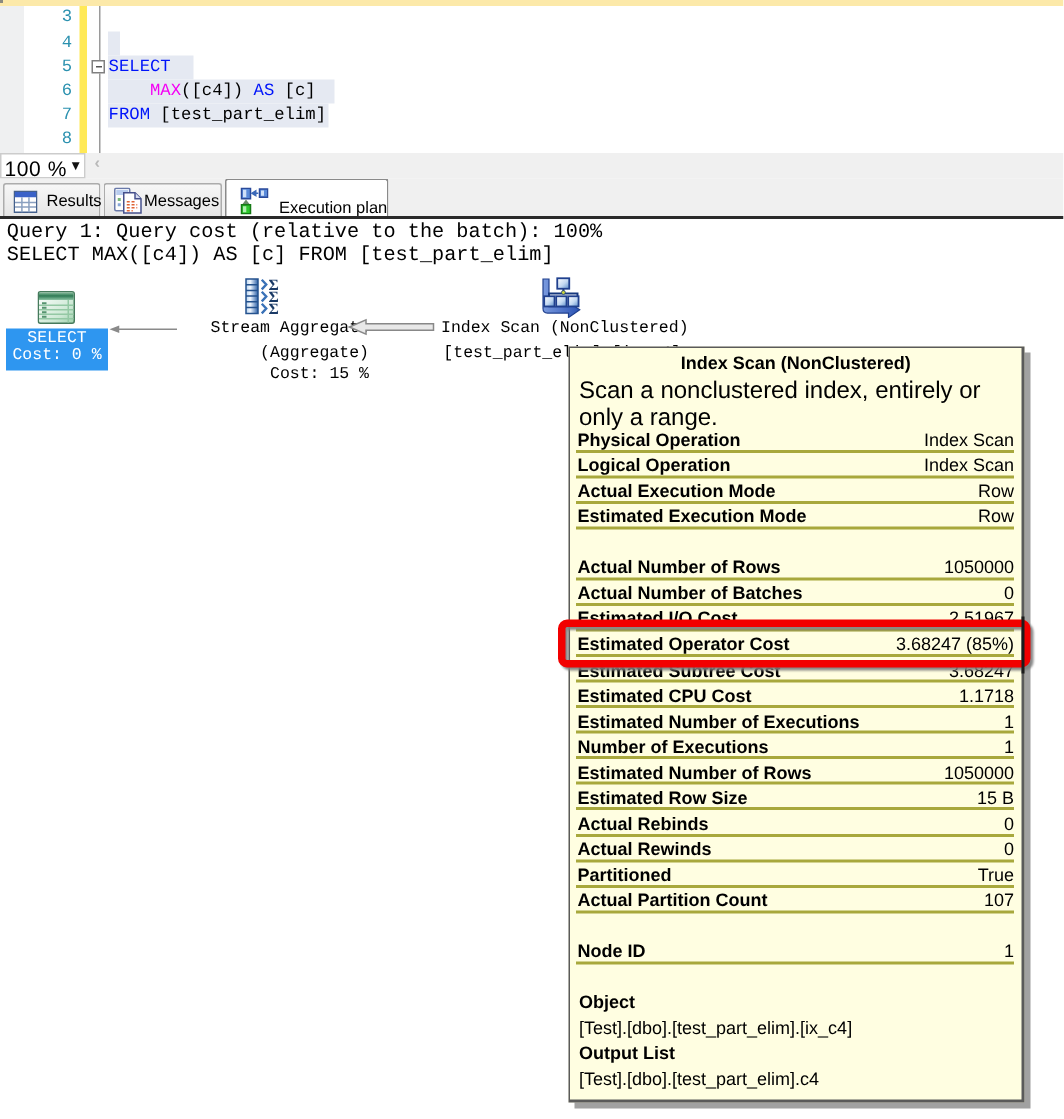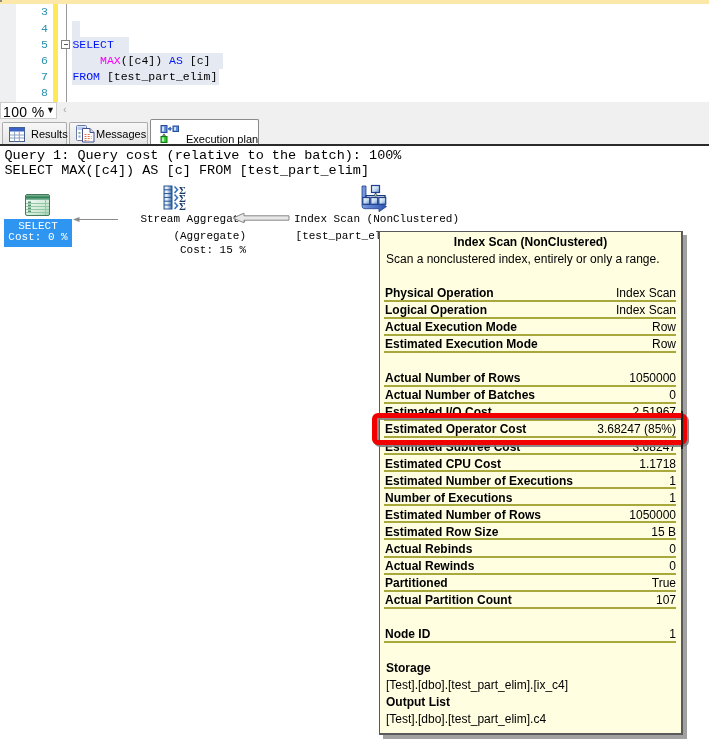--- a/index.html
+++ b/index.html
@@ -27,21 +27,21 @@
 .tlabel{position:absolute;top:50%;margin-top:-7px;line-height:14px}
 #darkline{left:0;top:143.5px;width:709px;height:2px;background:#2a2a2a}
 
 #plan{left:0;top:145.5px;width:709px;height:600.5px;background:#fff}
 .qtext{left:4.5px;font-size:13.5px;font-family:"Liberation Mono",monospace;white-space:pre;color:#000}
 .nlabel{font-size:11px;line-height:14.5px;font-family:Liberation Mono, monospace;text-align:right;white-space:pre;color:#000}
 #selbox{left:4px;top:219px;width:68px;height:28px;background:#2e96f0;color:#fff;text-align:center;font-size:11px;line-height:11.6px;font-family:"Liberation Mono",monospace;white-space:pre;padding-top:1.7px}
 
 #tip{left:379px;top:231px;width:304px;height:504px;background:#fffee1;border:1px solid #5a5a5a;border-right-width:2px;border-bottom-width:2px;box-shadow:4px 4px 0 rgba(130,130,130,.75);z-index:3}
 #tip .title{position:absolute;left:0;top:2.5px;width:100%;text-align:center;font-weight:bold;font-size:12px}
-#tip .desc{position:absolute;left:6px;top:19.5px;font-size:12px}
+#tip .desc{position:absolute;left:6px;top:19.5px;font-size:16px}
 .row{position:absolute;left:4px;width:292px;height:15.8px;border-bottom:2px solid #a8a83c;font-size:12px;line-height:15px}
 .row b{float:left;margin-left:1px}.row span{float:right}
 .sec{position:absolute;left:6px;font-size:12px}
 #redbox{left:372px;top:413px;width:315px;height:31.5px;border:5px solid #f20000;border-radius:6px;filter:drop-shadow(2.5px 2.5px 0.6px rgba(125,125,125,.9));z-index:5}
 #tipedge{left:681px;top:411px;width:2px;height:38px;background:#1c1c1c;z-index:6}
 </style></head>
 <body>
 <div class="abs" id="topbar"></div>
 <div class="abs" style="left:0;top:0;width:1.5px;height:1.5px;background:#8a8a80"></div>
 <div class="abs" id="edmargin"></div>
@@ -274,19 +274,19 @@
       <span>True</span>
     </div>
   <div class="row" style="top:360.9px">
       <b>Actual Partition Count</b>
       <span>107</span>
     </div>
   <div class="row" style="top:395.0px">
       <b>Node ID</b>
       <span>1</span>
     </div>
-  <div class="sec" style="top:428.5px;font-weight:bold">Storage</div>
+  <div class="sec" style="top:428.5px;font-weight:bold">Object</div>
   <div class="sec" style="top:445.5px">[Test].[dbo].[test_part_elim].[ix_c4]</div>
   <div class="sec" style="top:462.5px;font-weight:bold">Output List</div>
   <div class="sec" style="top:479.5px">[Test].[dbo].[test_part_elim].c4</div>
 </div>
 <div class="abs" id="redbox"></div>
 <div class="abs" id="tipedge"></div>
 
 </body></html>

